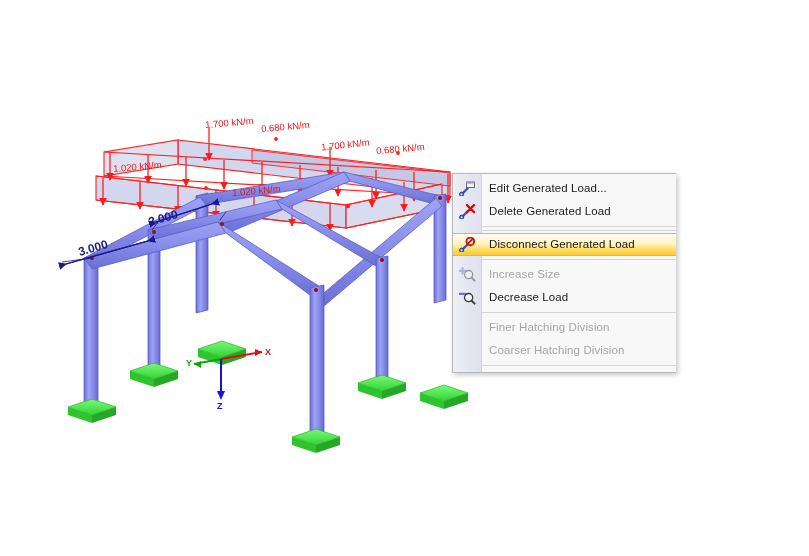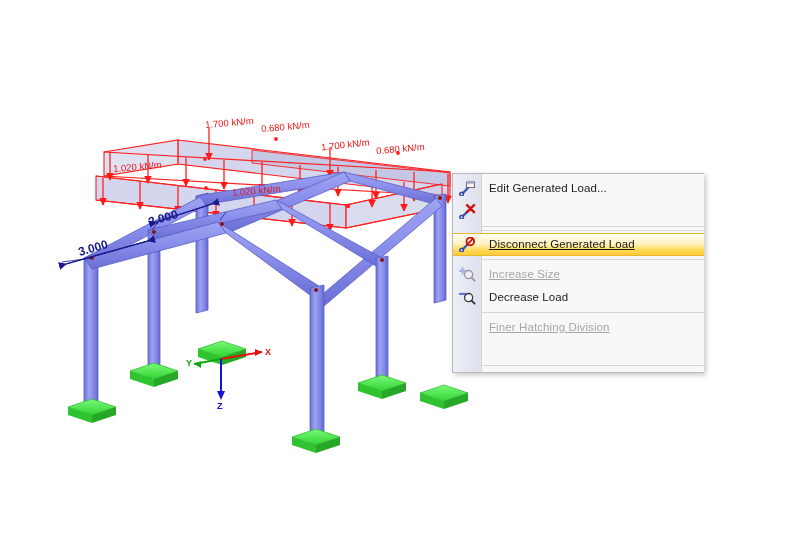--- a/index.html
+++ b/index.html
@@ -13,21 +13,21 @@
   #stage{position:absolute;left:0;top:0;width:809px;height:556px;overflow:hidden;}
 
   
   #viewport{position:absolute;left:0;top:0;width:809px;height:556px;background:#ffffff;}
   #viewport svg{position:absolute;left:0;top:0;}
 
   
   #ctx-menu{
     position:absolute;
     left:452px;top:173px;
-    width:252px;
+    width:224px;
     background:#f8f8f8;
     border:1px solid #b8b8b8;
     border-right:none;
     box-shadow:2px 2px 5px rgba(0,0,0,.22);
     font-size:11.5px;
     color:#1b1b1b;
     box-sizing:border-box;
     padding:3px 0 3px 0;
   }
   #ctx-menu .gutter{
@@ -48,30 +48,30 @@
     display:flex;align-items:center;justify-content:center;
     position:relative;z-index:3;
   }
   .mi .lbl{
     padding-left:8px;
     white-space:nowrap;
     letter-spacing:.1px;
     font-size:11.5px;
     line-height:23px;
   }
-  .mi.disabled .lbl{color:#a6a6a6;text-decoration:underline;}
+  .mi.disabled .lbl{color:#a6a6a6;}
   .mi.disabled .ico{opacity:.45;}
   .mi.sel{
     background:linear-gradient(to bottom,#fffdf2 0%,#fff4c4 45%,#ffd84d 80%,#ffc93b 100%);
     border-top:1px solid #e8b92e;
     border-bottom:1px solid #e8b92e;
     height:21px;
     margin-top:-1px;
   }
-  .mi.sel .lbl{color:#161616;text-decoration:underline;}
+  .mi.sel .lbl{color:#161616;}
   .sep{
     height:1px;background:#d6d6d6;
     margin:3px 0 3px 29px;
     position:relative;z-index:2;
   }
   .icon-svg{display:block;}
 </style>
 </head>
 <body>
 
@@ -293,20 +293,21 @@
 
     <div class="mi">
       <span class="ico">
         <svg class="icon-svg" width="17" height="15" viewBox="0 0 17 15">
           <path d="M2.5,13.5 L8.5,7.5" stroke="#3a55b5" stroke-width="2.4" stroke-linecap="round"></path>
           <circle cx="2.6" cy="13.2" r="2.1" fill="#5b78d8" stroke="#2b3f8e" stroke-width="1"></circle>
           <circle cx="2.6" cy="13.2" r="0.7" fill="#ffffff"></circle>
           <path d="M8,1.2 L15,8.2 M15,1.2 L8,8.2" stroke="#d01010" stroke-width="2.4" stroke-linecap="round"></path>
         </svg>
       </span>
+      <span class="lbl">Delete Generated Load</span>
     </div>
 
     <div class="sep"></div>
 
 
     <div class="sep"></div>
 
     <div class="mi sel">
       <span class="ico">
         <svg class="icon-svg" width="17" height="15" viewBox="0 0 17 15">
@@ -346,19 +347,20 @@
 
     <div class="sep"></div>
 
     <div class="mi disabled">
       <span class="ico"></span>
       <span class="lbl">Finer Hatching Division</span>
     </div>
 
     <div class="mi disabled">
       <span class="ico"></span>
+      <span class="lbl">Coarser Hatching Division</span>
     </div>
 
     <div class="sep"></div>
 
   </div>
 
 </div>
 
 </body></html>

